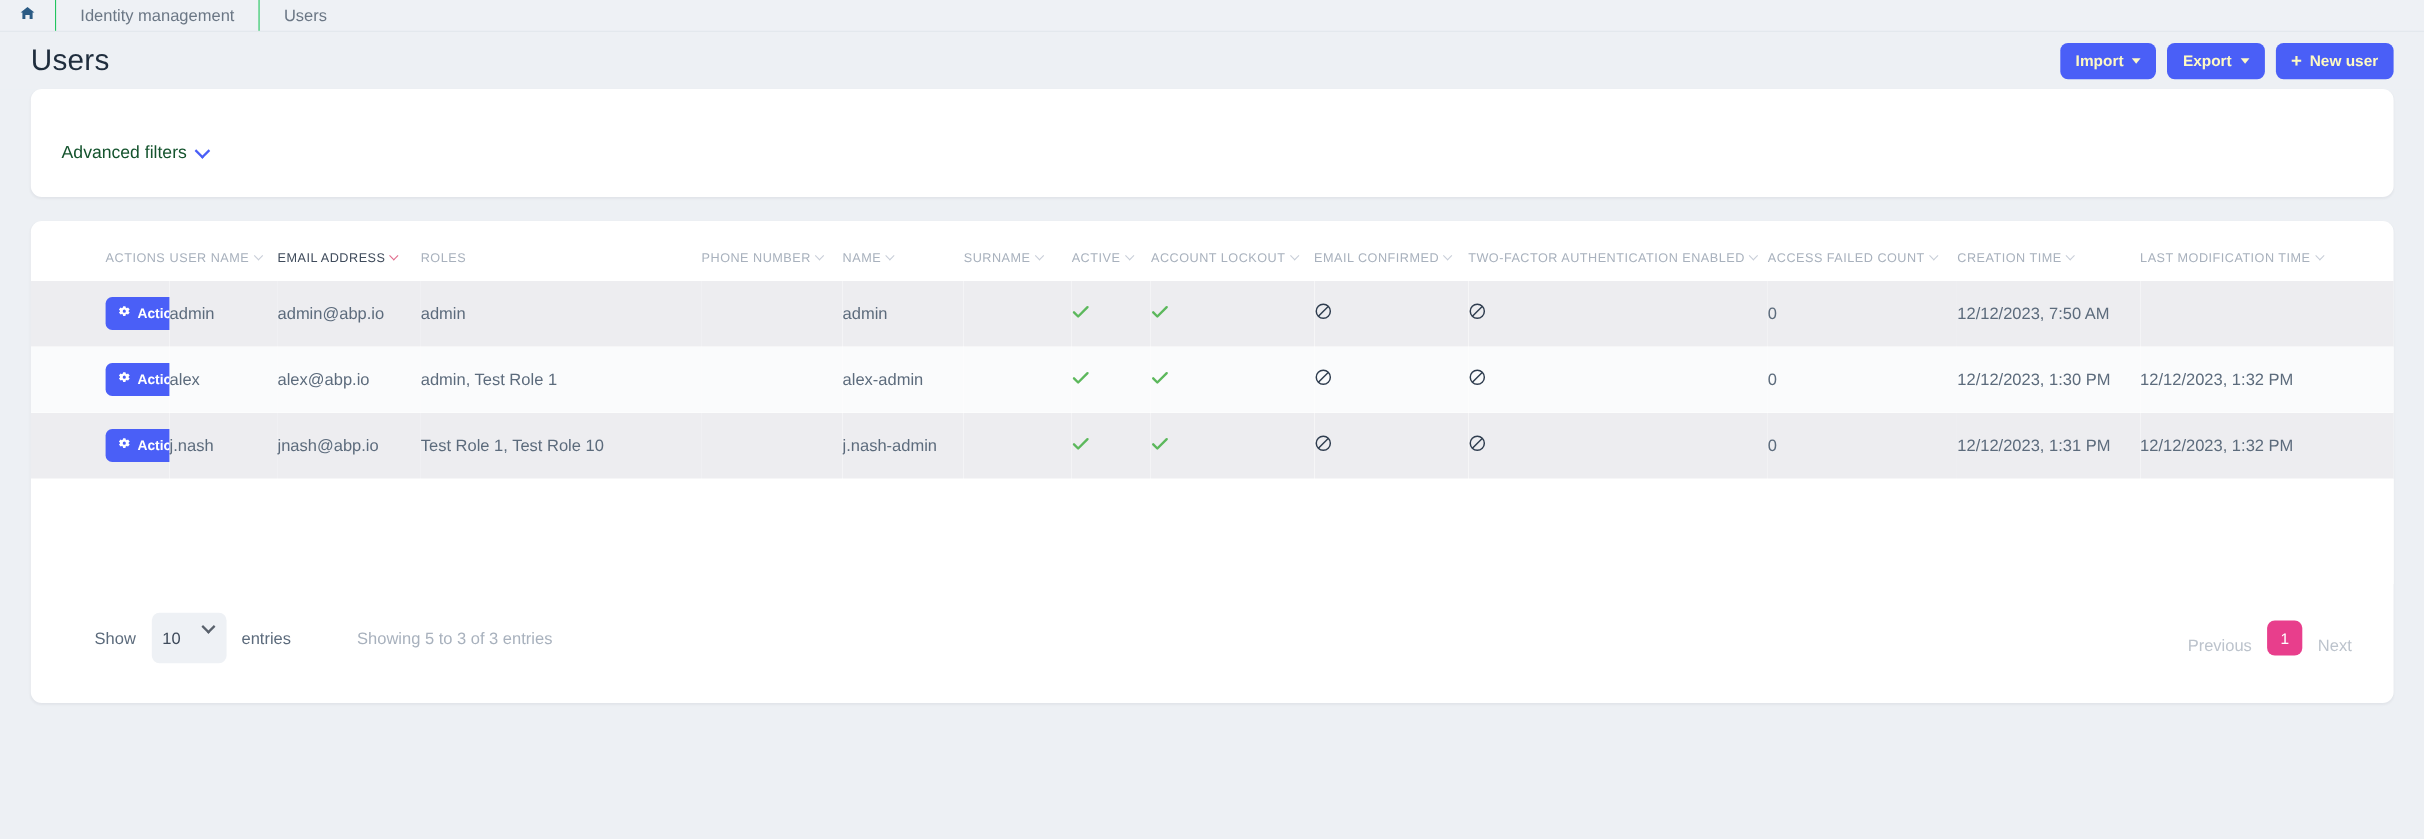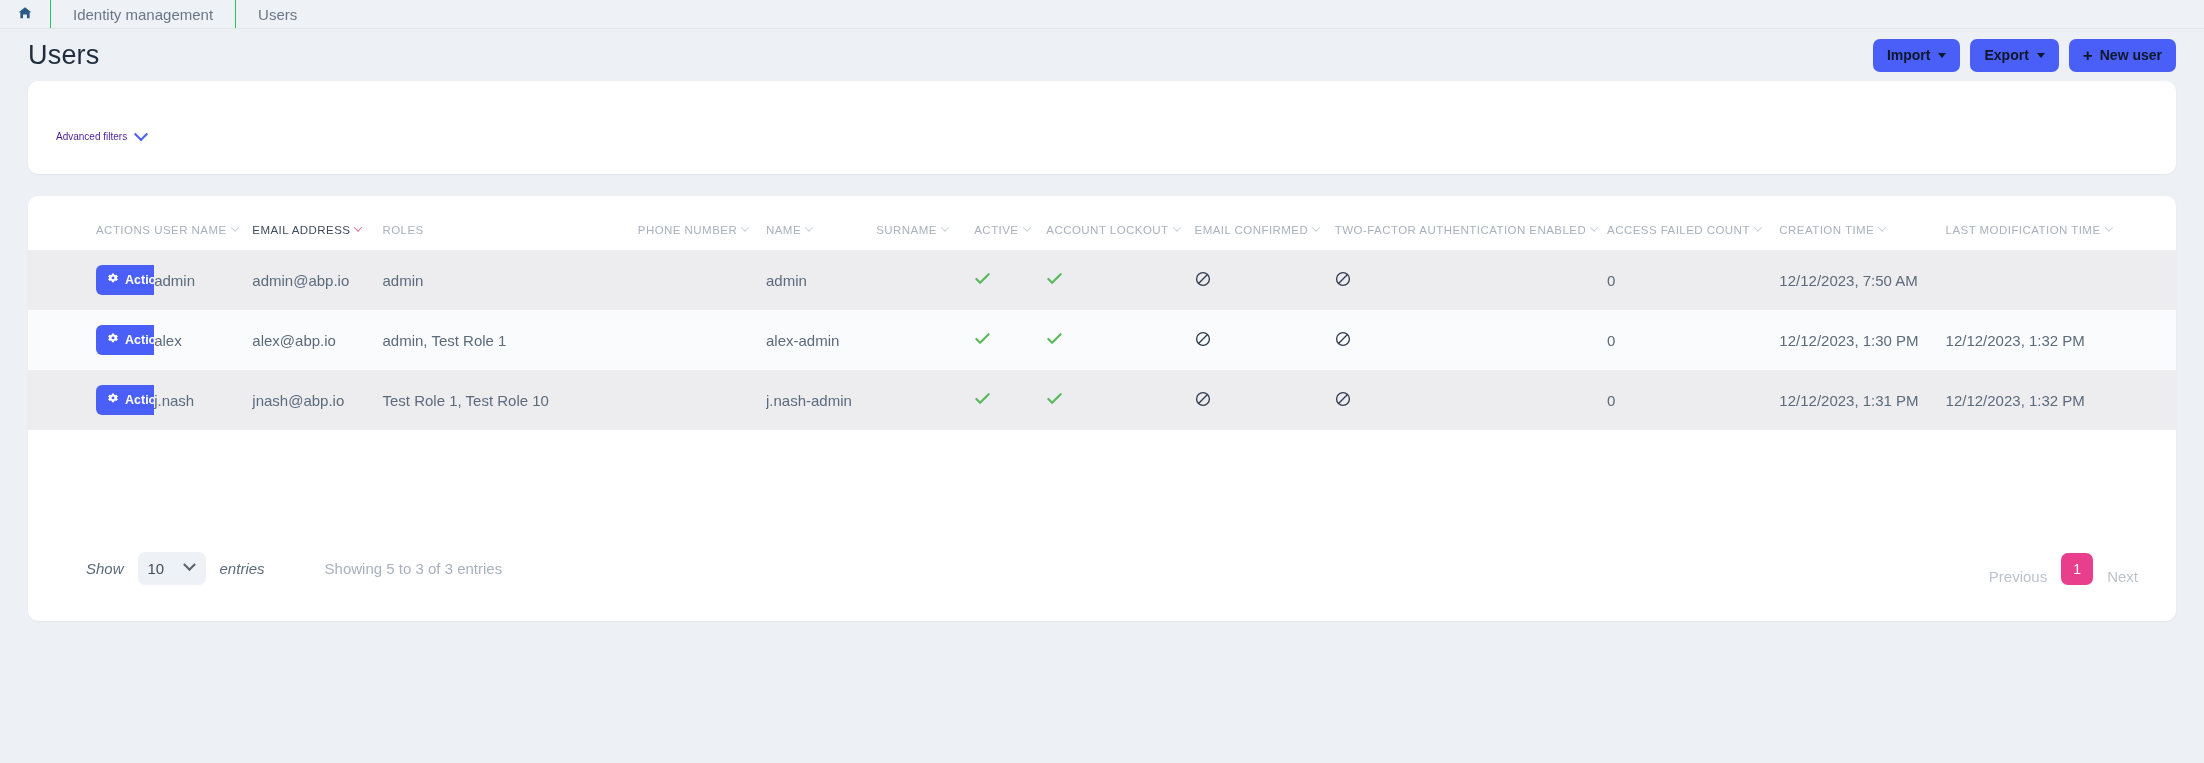--- a/index.html
+++ b/index.html
@@ -44,21 +44,21 @@
   }
   .page-title {
     font-size: 27px;
     color: #1f2d3d;
     font-weight: 400;
     letter-spacing: .2px;
   }
   .header-actions { display: flex; align-items: center; gap: 10px; }
   .btn {
     background: #4a5ff7;
-    color: #0f172a;
+    color: #fef9c3;
     border: none;
     border-radius: 7px;
     font-size: 14px;
     font-weight: bold;
     font-family: "Liberation Sans", sans-serif;
     padding: 0 14px;
     height: 33px;
     display: inline-flex;
     align-items: center;
     gap: 6px;
@@ -106,22 +106,22 @@
     cursor: pointer;
     display: flex;
     align-items: center;
     justify-content: center;
   }
   .adv-filters {
     margin-top: 24px;
     display: inline-flex;
     align-items: center;
     gap: 9px;
-    color: #4c1d95;
-    font-size: 10px;
+    color: #14532d;
+    font-size: 16px;
     cursor: pointer;
   }
   .chev-down {
     width: 10px; height: 10px;
     border-right: 2px solid #4a5ff7;
     border-bottom: 2px solid #4a5ff7;
     transform: rotate(45deg) translate(-2px,-2px);
   }
 
   
@@ -190,28 +190,28 @@
   .spacer-row td { background: #fff; }
 
   
   .table-footer {
     display: flex;
     align-items: center;
     justify-content: space-between;
     padding: 26px 38px 22px 58px;
   }
   .footer-left { display: flex; align-items: center; gap: 14px; }
-  .show-label, .entries-label { font-size: 15px; color: #5c6b7c; font-style: italic; }
+  .show-label, .entries-label { font-size: 15px; color: #5c6b7c; }
   .page-size {
     appearance: none;
     -webkit-appearance: none;
     background: #eef1f5;
     border: none;
     border-radius: 7px;
-    height: 33px;
+    height: 46px;
     width: 68px;
     padding: 0 10px;
     font-size: 15px;
     color: #3f4b5b;
     font-family: "Liberation Sans", sans-serif;
     cursor: pointer;
   }
   .select-wrap { position: relative; display: inline-flex; align-items: center; }
   .select-chev {
     position: absolute; right: 12px; top: 11px;

